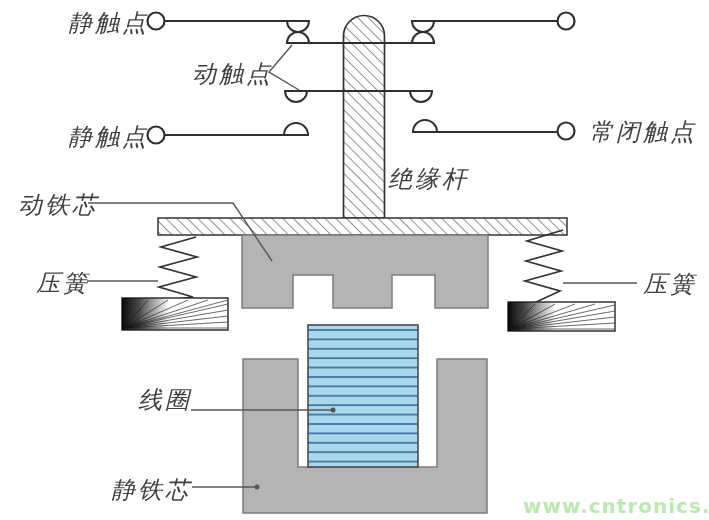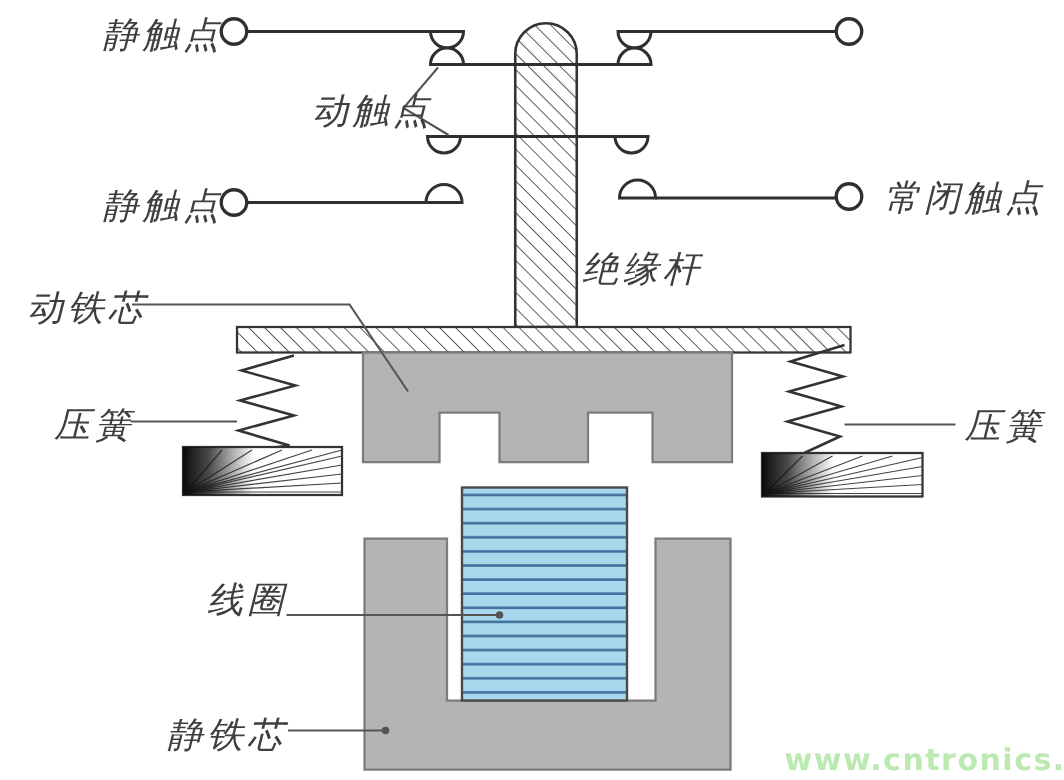--- a/index.html
+++ b/index.html
@@ -119,21 +119,21 @@
     <polyline class="leader" points="88,203 233,203 272,261"></polyline>
     <line class="leader" x1="87" y1="281" x2="158" y2="281"></line>
     <line class="leader" x1="563" y1="283" x2="637" y2="283"></line>
     <line class="leader" x1="191" y1="410" x2="333" y2="410"></line>
     <circle cx="333" cy="410" r="2.5" fill="#555"></circle>
     <line class="leader" x1="192" y1="487" x2="257" y2="487"></line>
     <circle cx="257" cy="487" r="2.5" fill="#555"></circle>
   </svg>
 
   <div class="label" style="left:68px;top:11px">静触点</div>
-  <div class="label" style="left:208px;top:62px">动触点</div>
+  <div class="label" style="left:192px;top:62px">动触点</div>
   <div class="label" style="left:68px;top:125px">静触点</div>
   <div class="label" style="left:589px;top:120px">常闭触点</div>
   <div class="label" style="left:388px;top:167px">绝缘杆</div>
   <div class="label" style="left:18px;top:193px">动铁芯</div>
   <div class="label" style="left:36px;top:271px">压簧</div>
   <div class="label" style="left:643px;top:272px">压簧</div>
   <div class="label" style="left:138px;top:388px">线圈</div>
   <div class="label" style="left:111px;top:478px">静铁芯</div>
 
   <div class="watermark">www.cntronics.com</div>

